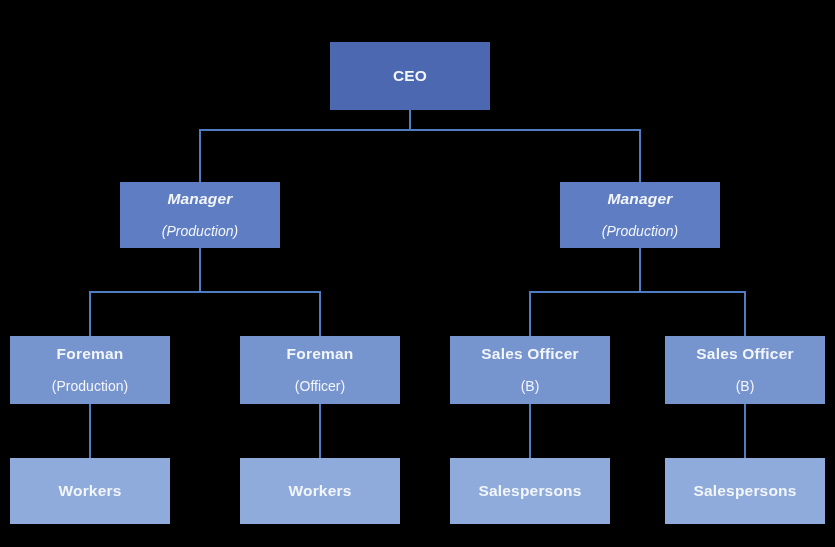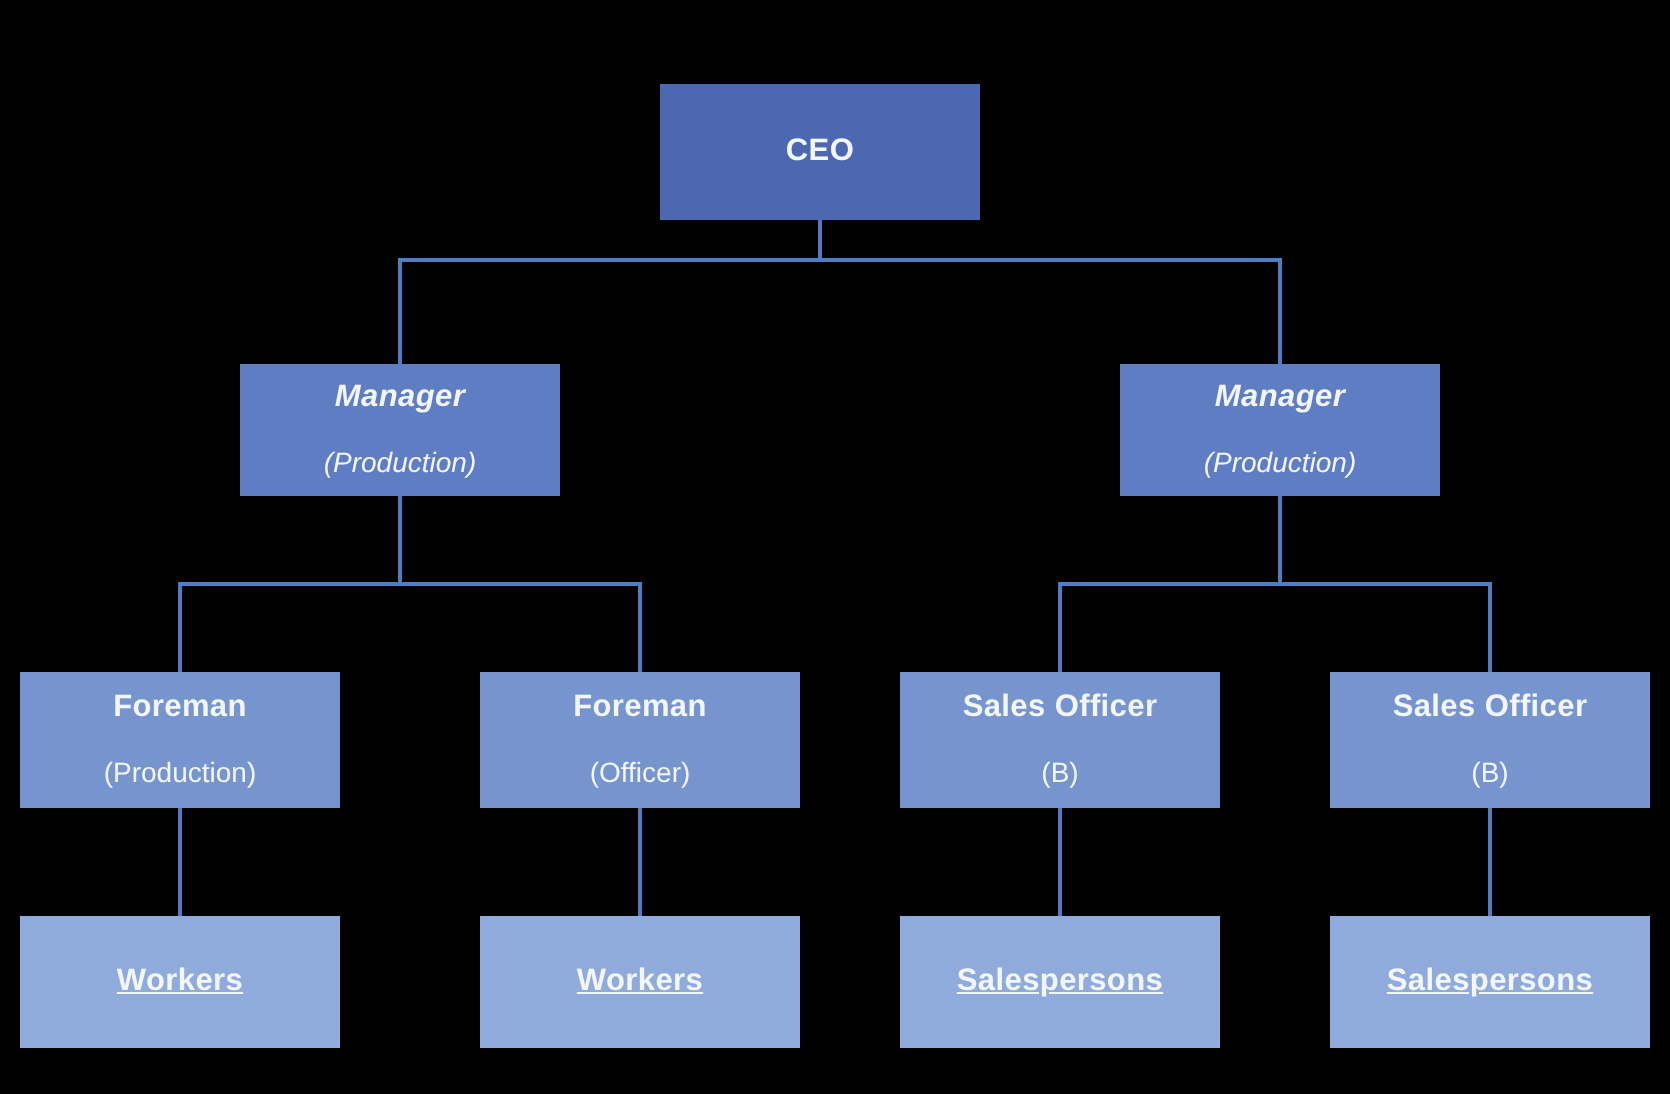--- a/index.html
+++ b/index.html
@@ -24,21 +24,21 @@
     text-align: center;
     color: var(--text, #f2f5fa);
     box-sizing: border-box;
     line-height: 1.25;
   }
   .node-title    { font-weight: bold; font-size: 15.5px; letter-spacing: .2px; }
   .node-subtitle { font-weight: normal; font-size: 14px; margin-top: 15px; }
   .lvl1 { background: var(--level1-fill, #4c68b0); margin-top: 32px; }
   .lvl2 { background: var(--level2-fill, #5f7dc2); font-style: italic; }
   .lvl3 { background: var(--level3-fill, #7694ce); text-align: center; }
-  .lvl4 { background: var(--level4-fill, #8fabdb); text-decoration: underline; }
+  .lvl4 { background: var(--level4-fill, #8fabdb); }
 
   
   .pos-ceo   { left: 330px; top: 10px;  width: 160px; height: 68px; }
   .pos-mprod { left: 120px; top: 182px; width: 160px; height: 66px; }
   .pos-mmktg { left: 560px; top: 182px; width: 160px; height: 66px; }
   .pos-ffab  { left: 10px;  top: 336px; width: 160px; height: 68px; }
   .pos-fasm  { left: 240px; top: 336px; width: 160px; height: 68px; }
   .pos-so1   { left: 450px; top: 336px; width: 160px; height: 68px; }
   .pos-so2   { left: 665px; top: 336px; width: 160px; height: 68px; }
   .pos-w1    { left: 10px;  top: 458px; width: 160px; height: 66px; }

